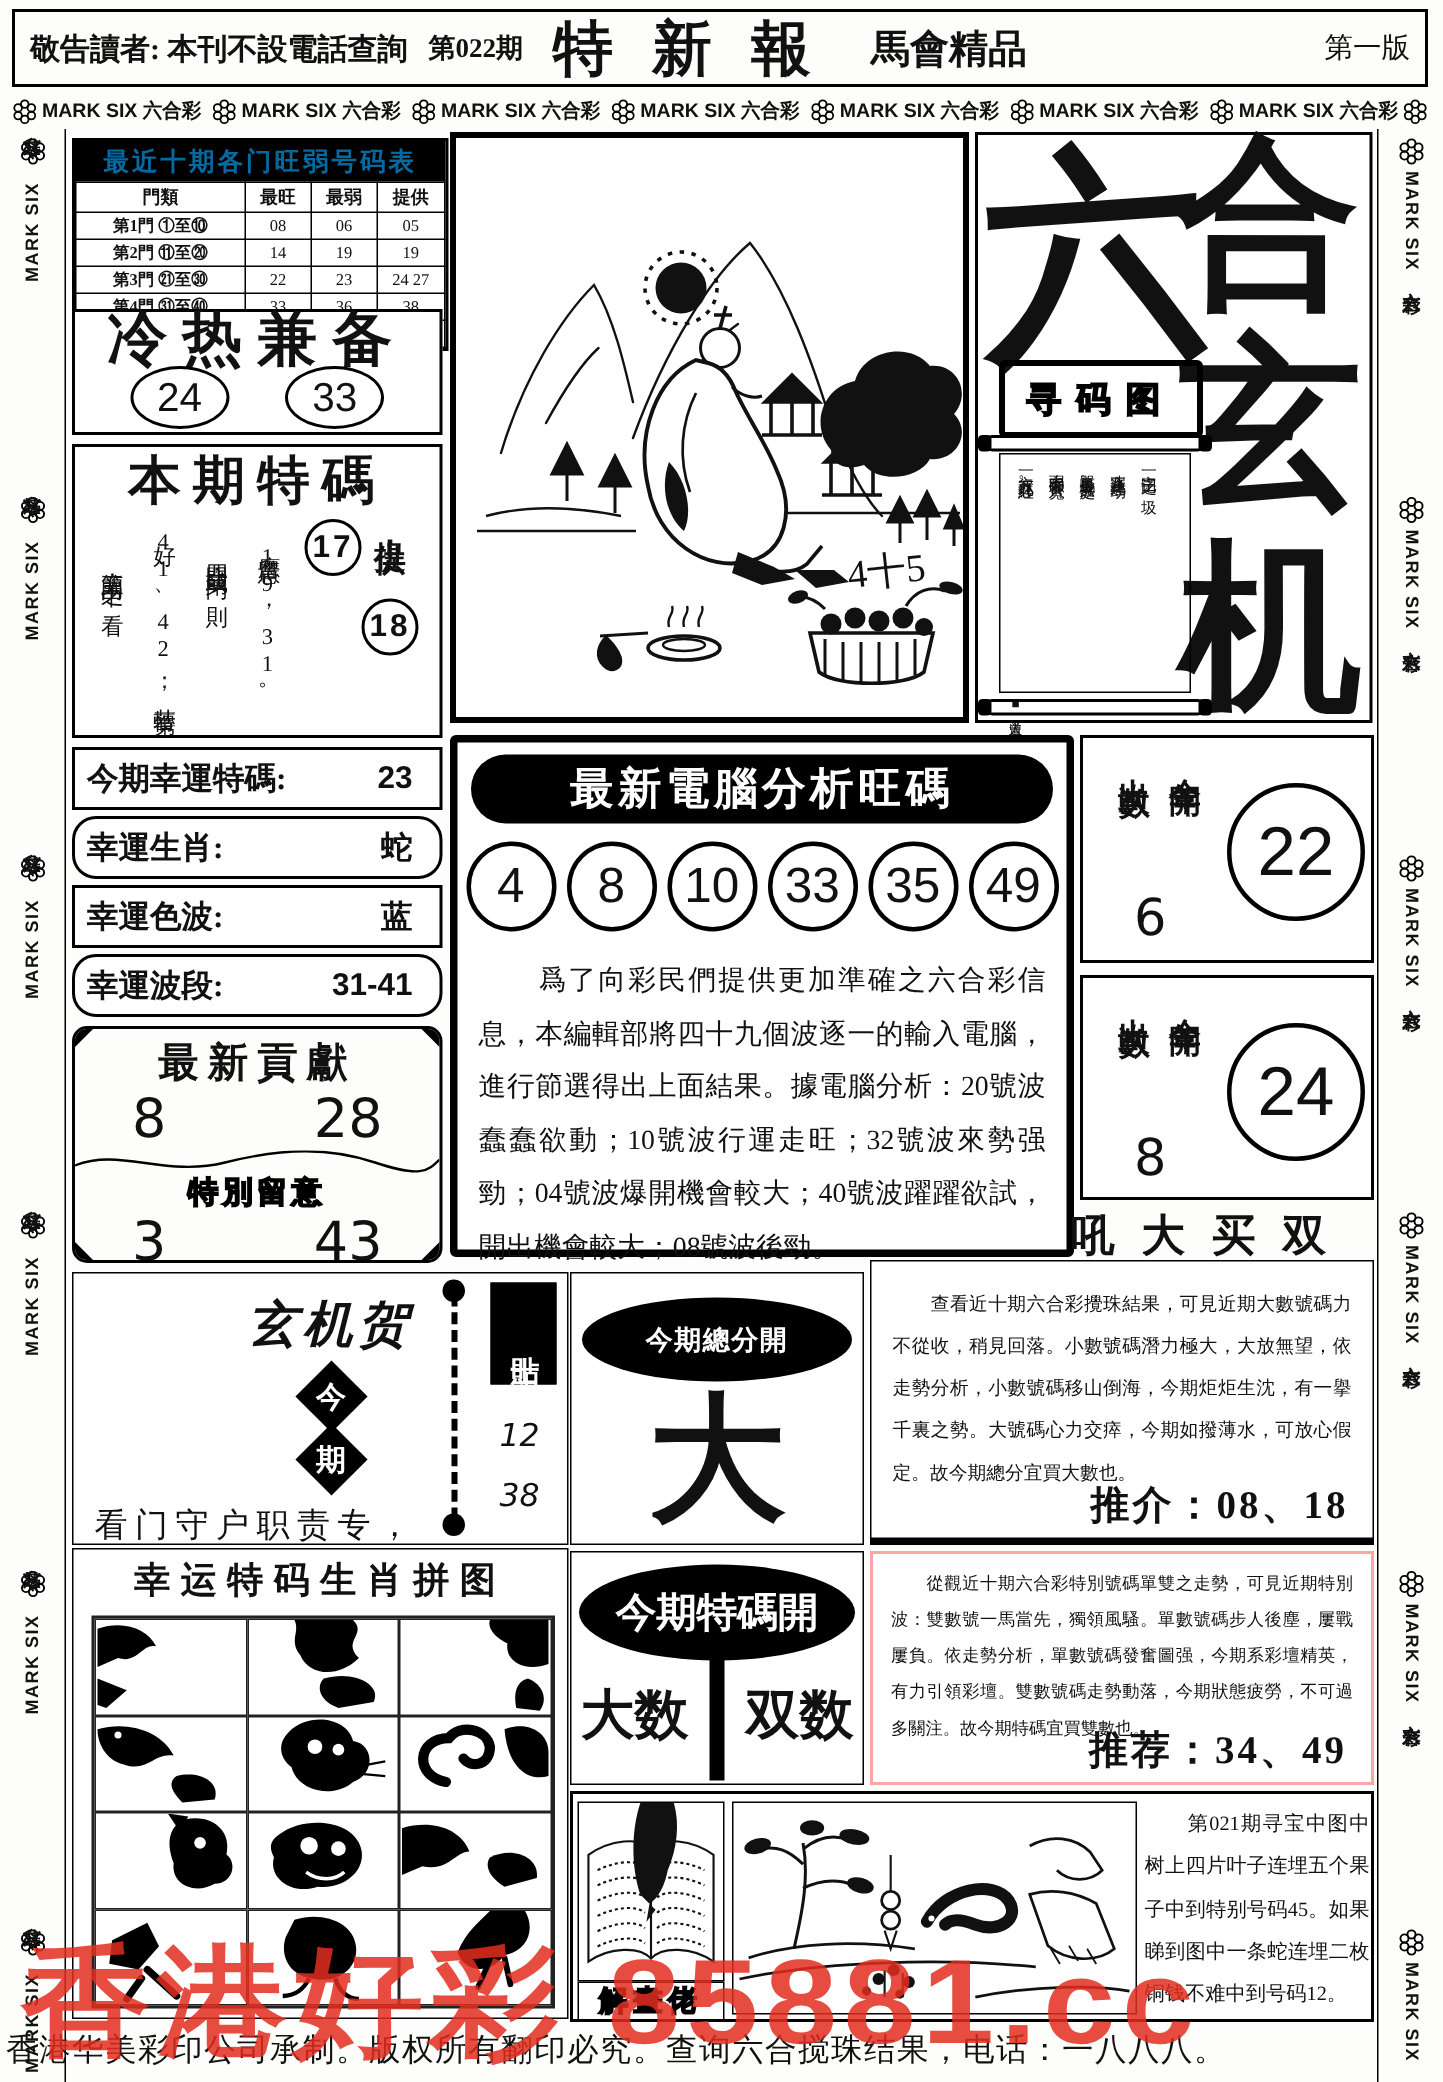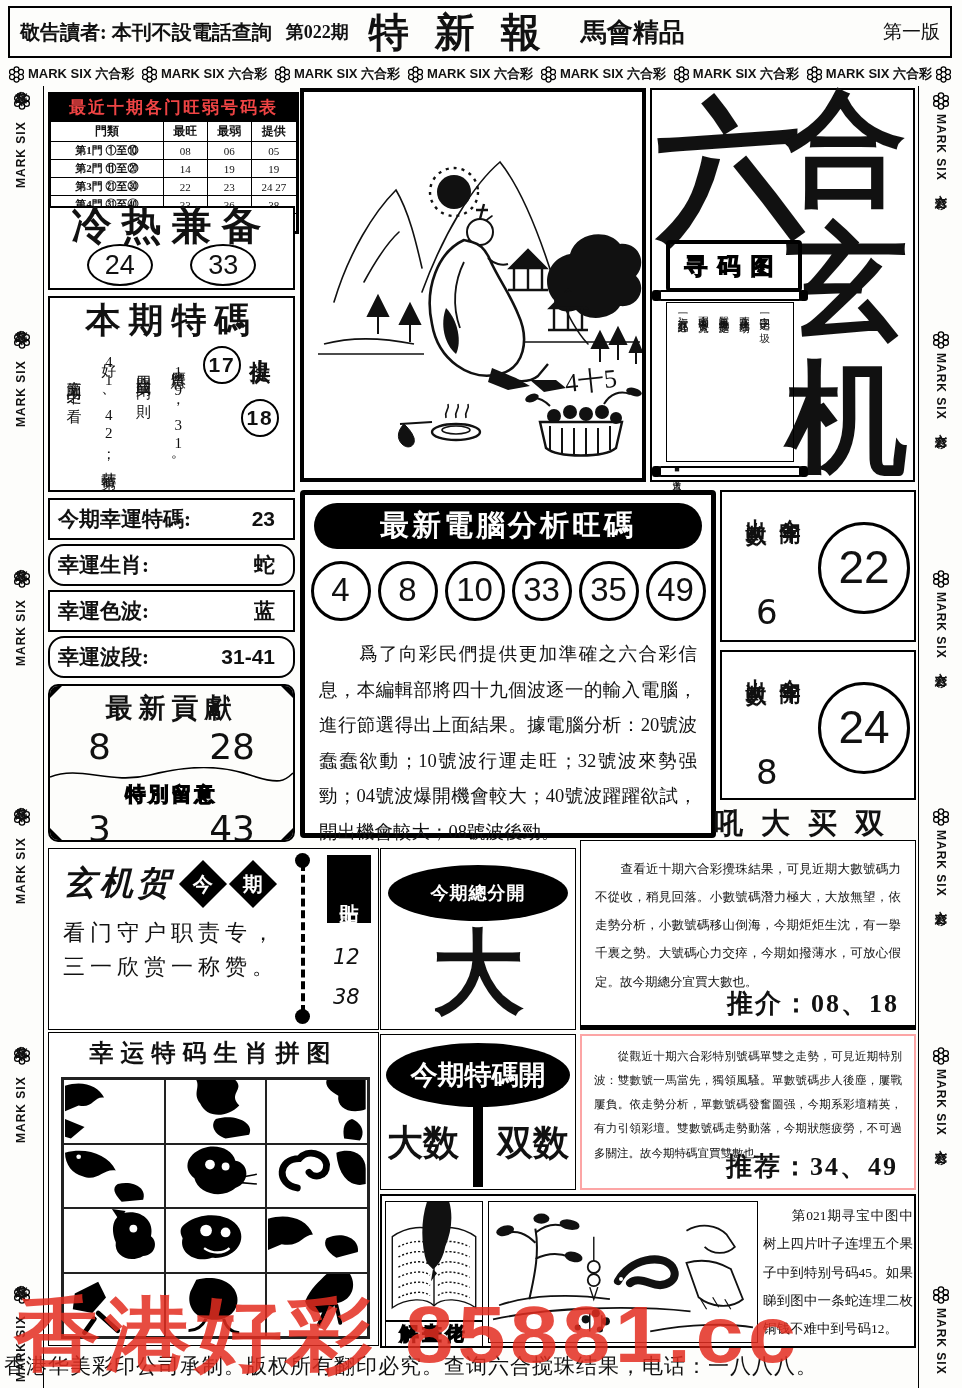--- a/index.html
+++ b/index.html
@@ -23,21 +23,21 @@
   .ms-unit{display:flex;align-items:center;gap:3px;white-space:nowrap;}
   .strip-side{top:86px;width:44px;height:1302px;display:flex;flex-direction:column;justify-content:space-between;align-items:center;padding:6px 0;box-sizing:border-box;font-family:"Liberation Sans","DejaVu Sans",sans-serif;}
   #strip-left{left:0;border-right:1px solid #000;}
   #strip-right{left:918px;border-left:1px solid #000;}
   .ms-vunit{display:flex;flex-direction:column;align-items:center;gap:4px;}
   .ms-vtext{writing-mode:vertical-rl;font-size:12px;font-weight:bold;letter-spacing:1px;}
   #strip-left .ms-vtext{transform:rotate(180deg);}
 
   
   #hot-table{left:48px;top:92px;width:247px;}
-  #hot-table .ttl{background:#000;color:#ef4444;font-size:17px;font-weight:bold;text-align:center;padding:2px 0;letter-spacing:2px;}
+  #hot-table .ttl{background:#000;color:#0369a1;font-size:17px;font-weight:bold;text-align:center;padding:2px 0;letter-spacing:2px;}
   #hot-table table{border-collapse:collapse;width:100%;font-size:11px;}
   #hot-table th,#hot-table td{border:1px solid #000;text-align:center;padding:1px 0;height:14px;}
   #hot-table th{font-size:12px;}
   #hot-table td:first-child{font-weight:bold;font-size:11px;}
 
   
   #coldhot{left:48px;top:206px;width:247px;height:84px;box-sizing:border-box;}
   #coldhot .ttl{font-size:40px;font-weight:bold;letter-spacing:10px;text-align:center;line-height:36px;}
   #coldhot .nums{display:flex;justify-content:space-around;padding:0 18px;}
   .ellipse-num{display:inline-block;width:62px;height:38px;border:2px solid #000;border-radius:50%;font-size:27px;line-height:38px;text-align:center;font-family:"Liberation Sans","DejaVu Sans",sans-serif;}
@@ -57,21 +57,21 @@
 
   
   #contrib{left:48px;top:684px;width:247px;height:158px;border:2px solid #000;border-radius:10px;box-sizing:border-box;overflow:hidden;}
   #contrib .ttl{font-size:27px;font-weight:bold;letter-spacing:6px;text-align:center;margin-top:4px;}
   #contrib .nrow{display:flex;justify-content:space-between;padding:0 38px;font-size:36px;font-family:"DejaVu Sans",sans-serif;}
   #contrib .note{font-size:20px;letter-spacing:3px;text-align:center;margin:-2px 0 0;}
   .corner{position:absolute;width:16px;height:16px;background:#000;}
 
   
   #mystery{left:48px;top:848px;width:331px;height:182px;box-sizing:border-box;}
-  #mystery .trow{display:flex;align-items:center;gap:8px;padding:12px 0 0 14px;}
+  #mystery .trow{display:flex;align-items:center;gap:8px;padding:12px 0 0 14px;flex-direction:column;}
   #mystery .tpre{font-size:33px;font-weight:bold;font-style:italic;letter-spacing:4px;}
   .diamond{width:34px;height:34px;background:#000;transform:rotate(45deg);display:flex;align-items:center;justify-content:center;margin:0 4px;}
   .diamond span{transform:rotate(-45deg);color:#fff;font-size:20px;font-weight:bold;}
   #mystery .poem{font-size:22px;letter-spacing:5px;padding:10px 0 0 14px;line-height:34px;white-space:nowrap;}
   #mystery .dash{position:absolute;left:252px;top:14px;height:150px;border-left:4px dashed #000;}
   #mystery .dot{position:absolute;left:246px;width:15px;height:15px;border-radius:50%;background:#000;}
   #mystery .tipbox{position:absolute;left:278px;top:6px;width:40px;height:64px;background:#000;border:2px solid #000;color:#fff;writing-mode:vertical-rl;text-orientation:upright;font-size:19px;font-weight:bold;display:flex;align-items:center;justify-content:center;}
   #mystery .tipnums{position:absolute;left:284px;top:88px;font-style:italic;font-size:21px;line-height:40px;font-family:"DejaVu Sans",sans-serif;}
 
   

